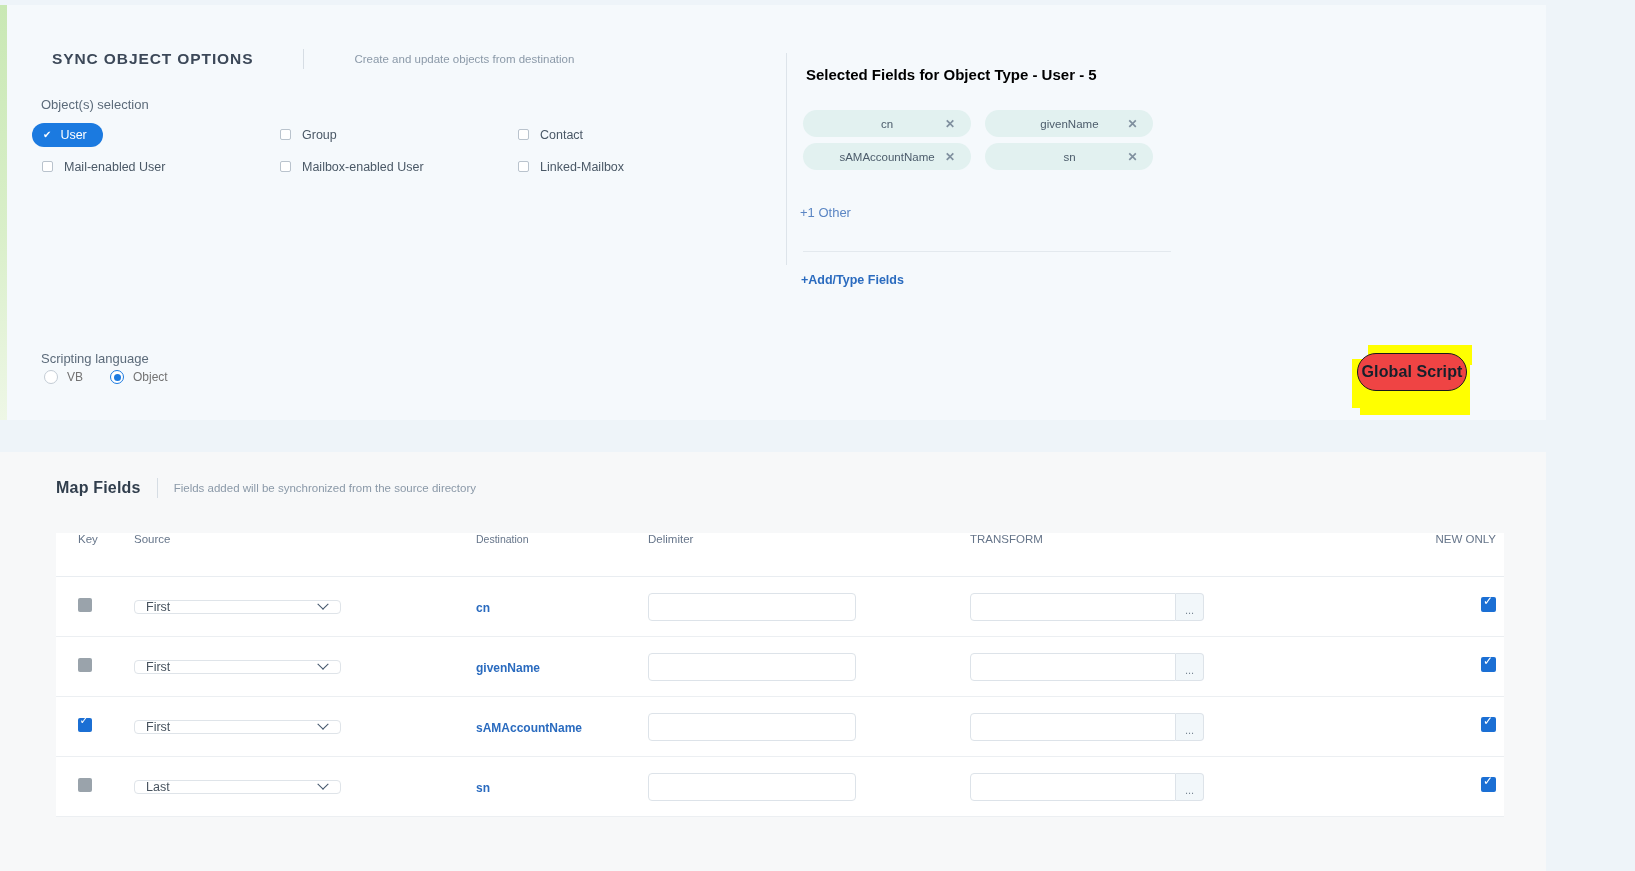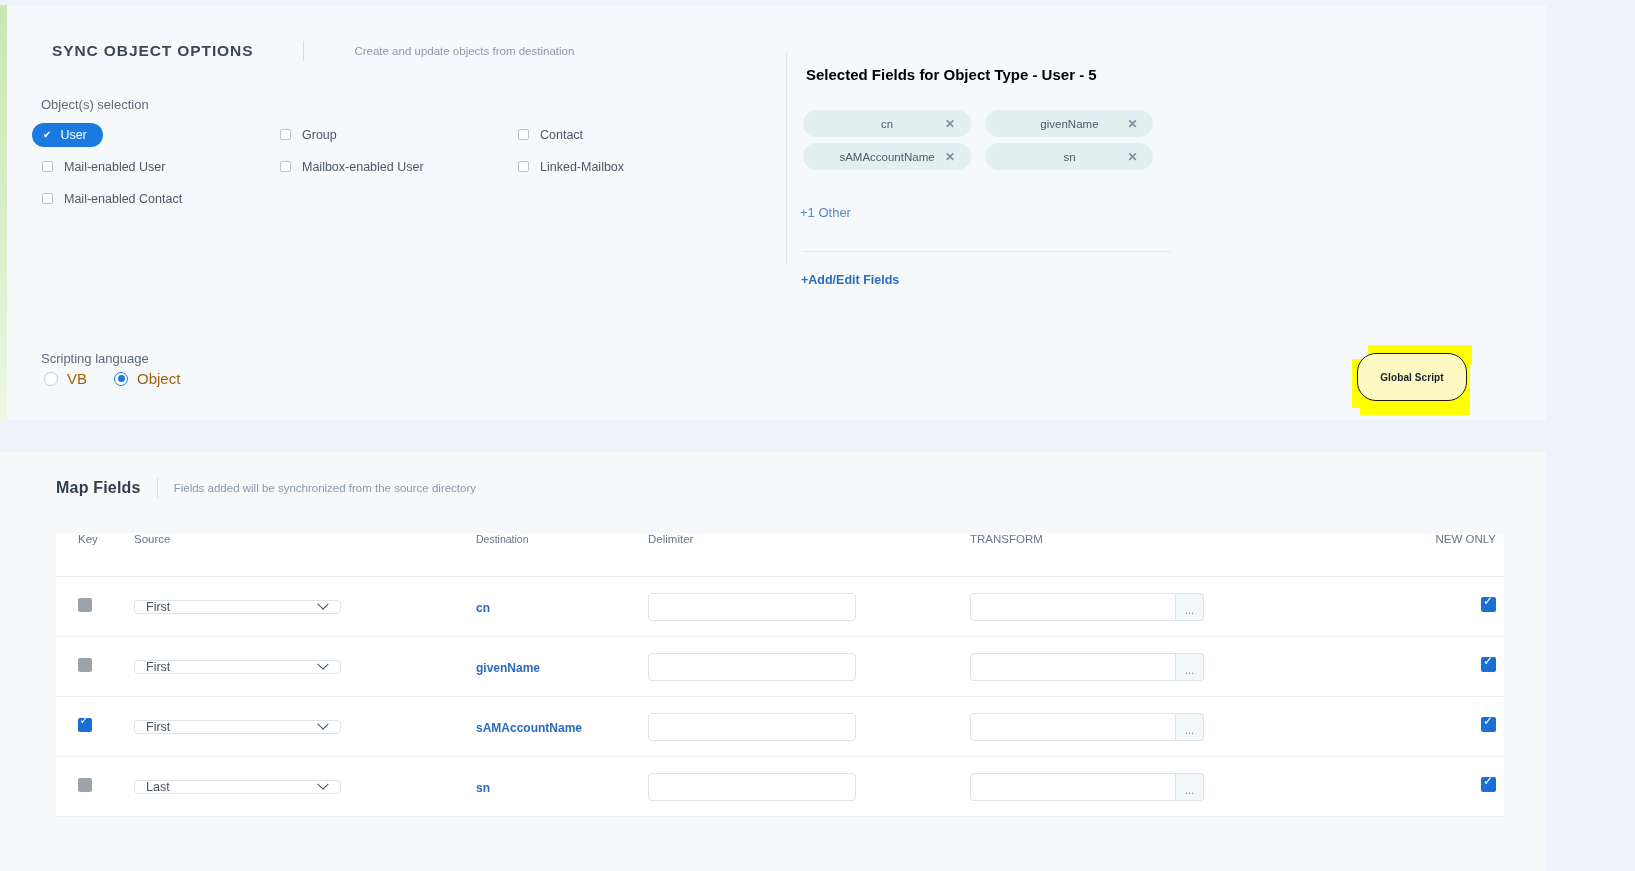--- a/index.html
+++ b/index.html
@@ -86,32 +86,32 @@
 
   
   .script-label { position:absolute; left:41px; top:346px; }
   .radios { position:absolute; left:44px; top:365px; display:flex; align-items:center; gap:9px; }
   .radio {
     width:14px; height:14px; border-radius:50%; border:1px solid #c3ccd5; background:#fff;
     display:inline-flex; align-items:center; justify-content:center;
   }
   .radio.on { border-color:#1b7ae0; }
   .radio.on::after { content:""; width:7px; height:7px; border-radius:50%; background:#1b7ae0; }
-  .radio-text { font-size:15px; color:#a16207; margin-right:18px; }
+  .radio-text { font-size:12px; color:#737373; margin-right:18px; }
 
   
   .hl {
     position:absolute; background:#ffff00;
   }
   .btn-global {
-    position:absolute; left:1357px; top:353px; width:110px; height:48px;
+    position:absolute; left:1357px; top:353px; width:110px; height:38px;
     border: 1.6px solid #1a1a1a; border-radius: 19px;
-    background: #fef9c3;
+    background: #ef4444;
     display:flex; align-items:center; justify-content:center;
-    font-size: 10px; font-weight:700; color:#16202b; letter-spacing:.1px;
+    font-size: 16px; font-weight:700; color:#16202b; letter-spacing:.1px;
     z-index: 3;
   }
 
   
   .panel-bot {
     position:absolute; left:0; top:452px; width:1546px; height:419px;
     background:#f7f8f9;
     overflow:hidden;
   }
   .mf-head { position:absolute; left:56px; top:478px; }
@@ -177,21 +177,21 @@
   }
   .right-strip { position:absolute; left:1546px; top:0; width:89px; height:871px; background:#eef4f9; }
 </style>
 </head>
 <body>
 
 <div class="page">
 
   <div class="panel-top">
 
-    <div class="sec-head" style="left:52px; top:36px;gap:34px;">
+    <div class="sec-head" style="left:52px; top:44px;gap:34px;">
       <span class="sec-title">SYNC OBJECT OPTIONS</span>
       <span class="sec-div"></span>
       <span class="sec-sub">Create and update objects from destination</span>
     </div>
 
     <div class="field-label" style="position:absolute; left:41px; top:92px;">Object(s) selection</div>
 
     <div class="obj-grid">
       <div class="obj-row">
         <div class="obj-col">
@@ -218,26 +218,20 @@
         <div class="obj-col">
           <span class="cb"></span>
           <span class="obj-text">Mailbox-enabled User</span>
         </div>
         <div class="obj-col">
           <span class="cb"></span>
           <span class="obj-text">Linked-Mailbox</span>
         </div>
       </div>
 
-      <div class="obj-row">
-        <div class="obj-col">
-          <span class="cb"></span>
-          <span class="obj-text">Mail-enabled Contact</span>
-        </div>
-      </div>
     </div>
 
     <div class="vdiv"></div>
 
     <div class="sf-title">Selected Fields for Object Type - User - 5</div>
 
     <div class="chips">
       <span class="chip">
         <span>cn</span>
         <span class="chip-x">✕</span>
@@ -251,21 +245,21 @@
         <span class="chip-x">✕</span>
       </span>
       <span class="chip">
         <span>sn</span>
         <span class="chip-x">✕</span>
       </span>
     </div>
 
     <div class="other-link">+1 Other</div>
     <div class="hdiv"></div>
-    <div class="addedit">+Add/Edit Fields</div>
+    <div class="addedit">+Add/Type Fields</div>
 
     <div class="field-label script-label">Scripting language</div>
     <div class="radios">
       <span class="radio"></span>
       <span class="radio-text">VB</span>
       <span class="radio on"></span>
       <span class="radio-text">Object</span>
     </div>
   </div>
 

